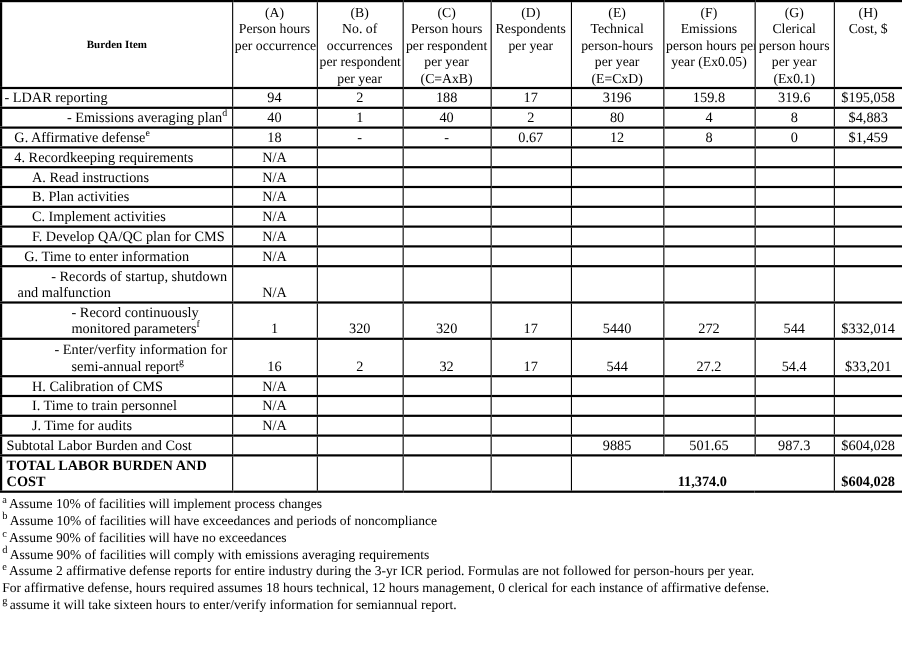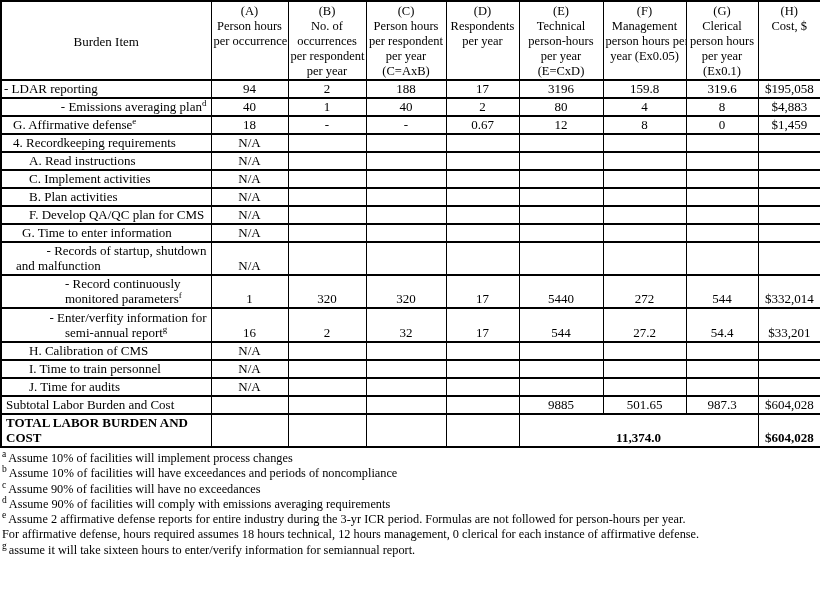--- a/index.html
+++ b/index.html
@@ -15,21 +15,21 @@
   th, td {
     border:1px solid #000;
     border-top-width:2px; border-bottom-width:2px;
     padding:0 2px; overflow:hidden;
   }
   thead th {
     font-weight:normal; vertical-align:top; text-align:center;
     font-size:12.5px; line-height:15px; height:74px; padding-top:2px;
   }
   thead th.item-hdr {
-    font-weight:normal; vertical-align:middle; font-size:13px;
+    font-weight:bold; vertical-align:middle; font-size:10px;
   }
   thead th .hln { white-space:nowrap; }
   tbody td {
     font-size:13px; line-height:15px;
     vertical-align:bottom; text-align:center; padding-bottom:1px;
   }
   tbody td.lbl { text-align:left; }
   
   .ln.c  { text-align:left; }
   .ln.r  { text-align:right; padding-right:2px; }
@@ -97,21 +97,21 @@
         </th>
         <th>
           <div class="hln">(E)</div>
           <div class="hln">Technical</div>
           <div class="hln">person-hours</div>
           <div class="hln">per year</div>
           <div class="hln">(E=CxD)</div>
         </th>
         <th>
           <div class="hln">(F)</div>
-          <div class="hln">Management</div>
+          <div class="hln">Emissions</div>
           <div class="hln">person hours per</div>
           <div class="hln">year (Ex0.05)</div>
         </th>
         <th>
           <div class="hln">(G)</div>
           <div class="hln">Clerical</div>
           <div class="hln">person hours</div>
           <div class="hln">per year</div>
           <div class="hln">(Ex0.1)</div>
         </th>
@@ -182,34 +182,34 @@
         <td></td>
         <td></td>
         <td></td>
         <td></td>
         <td></td>
         <td></td>
         <td></td>
       </tr>
       <tr class="rn">
         <td class="lbl">
+          <div class="ln i"><span>B. Plan activities</span></div>
+        </td>
+        <td>N/A</td>
+        <td></td>
+        <td></td>
+        <td></td>
+        <td></td>
+        <td></td>
+        <td></td>
+        <td></td>
+      </tr>
+      <tr class="rn">
+        <td class="lbl">
           <div class="ln i"><span>C. Implement activities</span></div>
-        </td>
-        <td>N/A</td>
-        <td></td>
-        <td></td>
-        <td></td>
-        <td></td>
-        <td></td>
-        <td></td>
-        <td></td>
-      </tr>
-      <tr class="rn">
-        <td class="lbl">
-          <div class="ln i"><span>B. Plan activities</span></div>
         </td>
         <td>N/A</td>
         <td></td>
         <td></td>
         <td></td>
         <td></td>
         <td></td>
         <td></td>
         <td></td>
       </tr>

